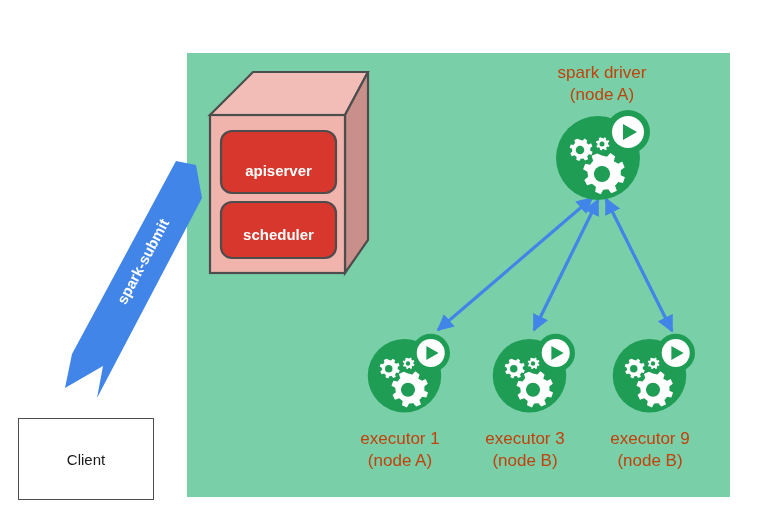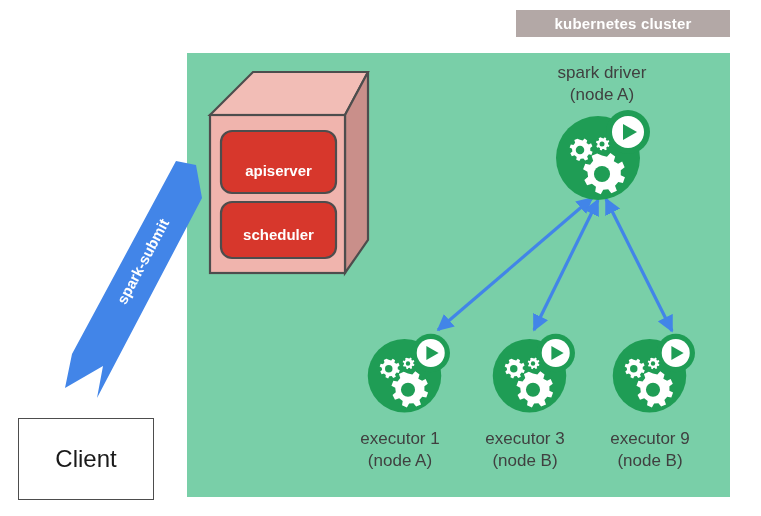--- a/index.html
+++ b/index.html
@@ -20,46 +20,45 @@
   .box-label{position:absolute;color:#ffffff;font-weight:bold;font-size:15px;
       display:flex;align-items:center;justify-content:center;width:115px;height:79px;
       pointer-events:none;}
   .lbl-api{left:16px;top:61px;}
   .lbl-sched{left:16px;top:132px;}
 
   
   .client-box{position:absolute;left:18px;top:418px;width:134px;height:80px;
       background:#ffffff;border:1.5px solid #4d4d4d;
       display:flex;align-items:center;justify-content:center;
-      font-size:24px;color:#1a1a1a;}
+      font-size:15px;color:#1a1a1a;}
 
   
   .submit-arrow{position:absolute;left:55px;top:160px;width:160px;height:250px;}
   .submit-text{position:absolute;left:79px;top:252px;width:130px;height:20px;
       color:#ffffff;font-weight:bold;font-size:15px;text-align:center;
       transform:rotate(-62deg);transform-origin:50% 50%;
       white-space:nowrap;}
 
   
   .connectors{position:absolute;left:0;top:0;width:761px;height:516px;pointer-events:none;}
 
   
   .node{position:absolute;}
-  .node-label{position:absolute;text-align:center;font-size:17px;color:#404040;
+  .node-label{position:absolute;text-align:center;font-size:17px;color:#c2410c;
       line-height:1.32;white-space:pre-line;}
   .driver-label{left:512px;top:62px;width:180px;}
 </style>
 </head>
 <body>
 
 <div id="stage">
 
   <div class="cluster-panel"></div>
 
-  <div class="cluster-badge">kubernetes cluster</div>
 
   <div class="box-wrap">
     <svg class="box-svg" width="170" height="215" viewBox="0 0 170 215">
 
       <polygon points="5,45 48,2 163,2 140,45" fill="#f2bdb6" stroke="#4d4d4d" stroke-width="2.2"></polygon>
 
       <polygon points="140,45 163,2 163,170 140,203" fill="#c98f8a" stroke="#4d4d4d" stroke-width="2.2"></polygon>
 
       <rect x="5" y="45" width="135" height="158" fill="#f0b4ad" stroke="#4d4d4d" stroke-width="2.2"></rect>
 

